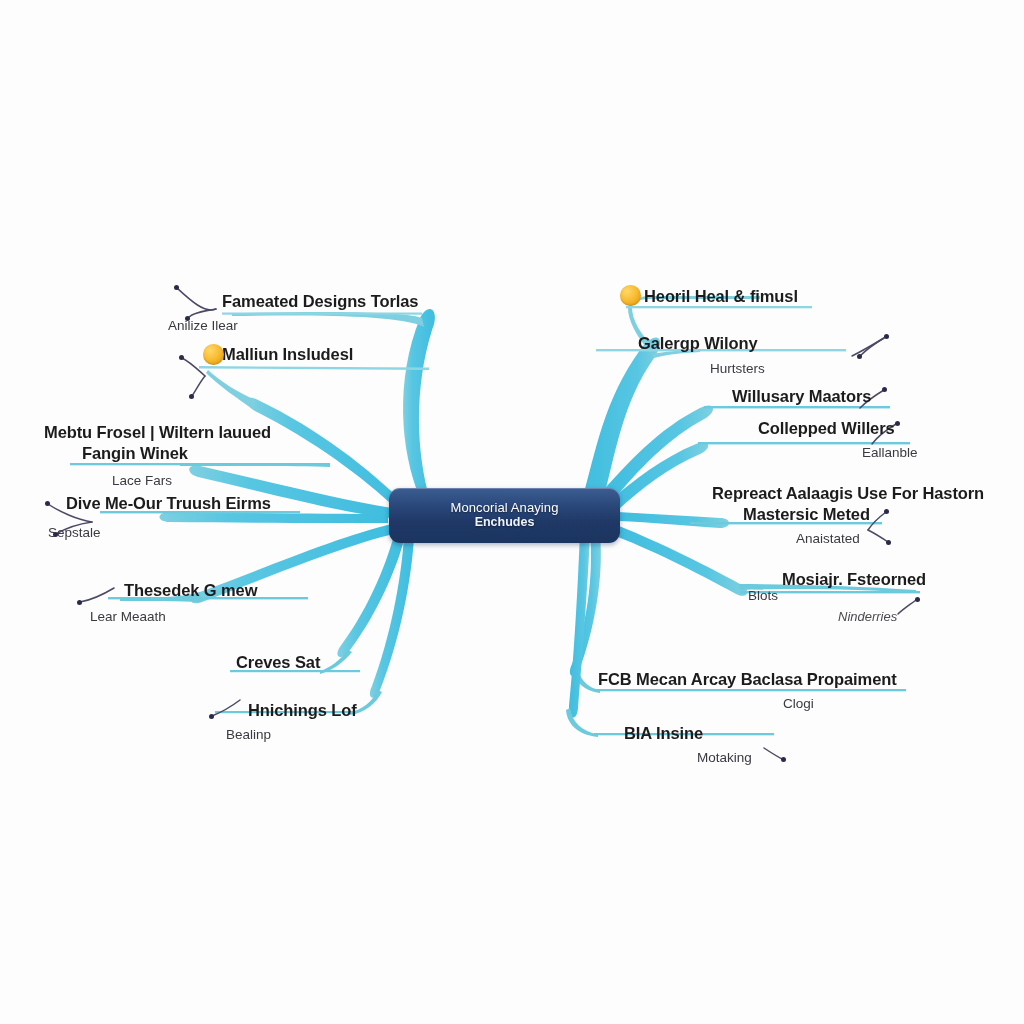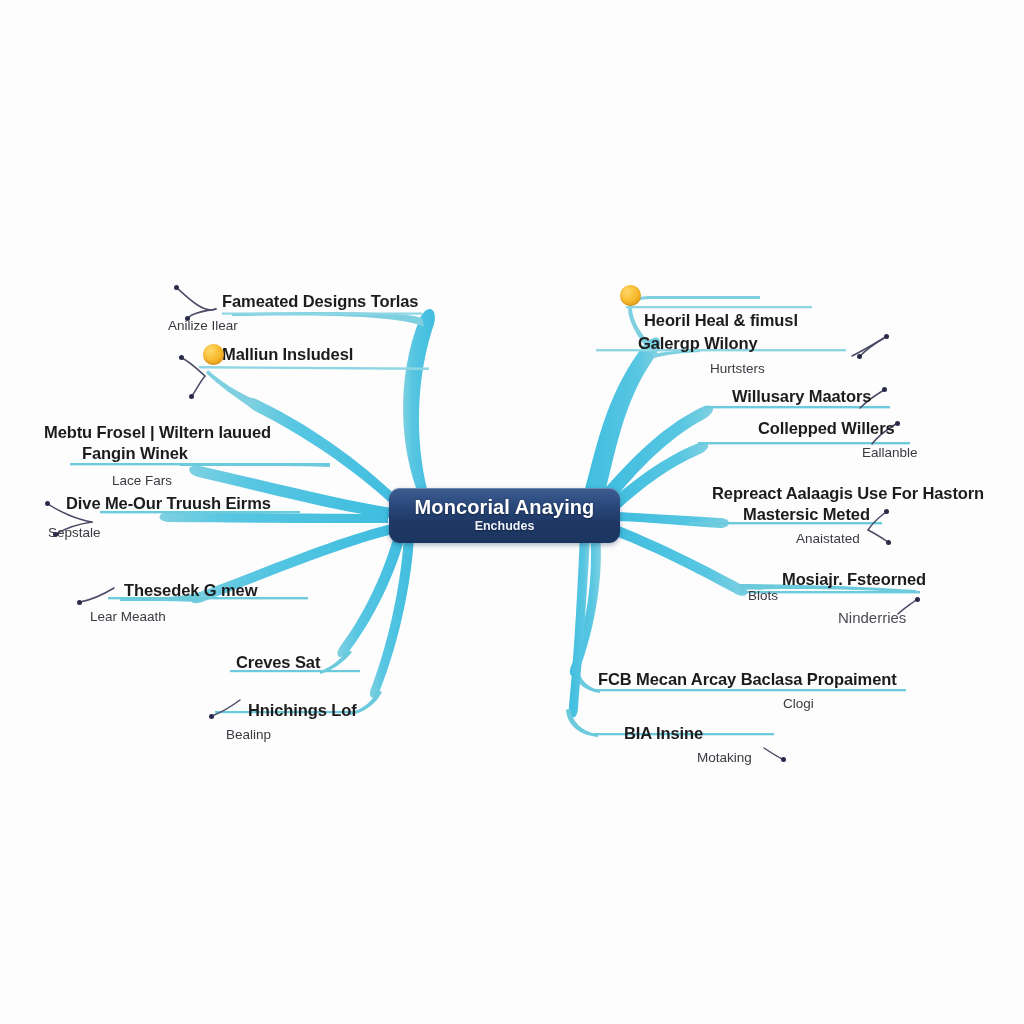--- a/index.html
+++ b/index.html
@@ -32,22 +32,22 @@
     background: linear-gradient(180deg, #3d5e92 0%, #2c4a7d 28%, #1f3866 62%, #1b3560 100%);
     box-shadow: 0 2px 5px rgba(20,40,80,0.35), inset 0 1px 0 rgba(255,255,255,0.25);
     display: flex;
     flex-direction: column;
     align-items: center;
     justify-content: center;
     z-index: 30;
   }
   .central-title {
     color: #ffffff;
-    font-size: 20px;
-    font-weight: bold;
+    font-size: 13px;
+    font-weight: normal;
     letter-spacing: 0.1px;
     text-shadow: 0 1px 2px rgba(0,0,0,0.45);
     line-height: 1.05;
   }
   .central-sub {
     color: #eef3fb;
     font-size: 12.5px;
     font-weight: bold;
     text-shadow: 0 1px 2px rgba(0,0,0,0.40);
     line-height: 1.2;
@@ -65,22 +65,23 @@
     font-weight: bold;
     letter-spacing: -0.1px;
   }
   .label.secondary {
     color: #3a3a42;
     font-size: 13.5px;
     font-weight: normal;
   }
   .label.tertiary {
     color: #4a4a52;
-    font-size: 15px;
+    font-size: 13px;
     font-weight: normal;
+    font-style: italic;
   }
   
   .sphere-icon {
     position: absolute;
     width: 21px;
     height: 21px;
     border-radius: 50%;
     background: radial-gradient(circle at 34% 30%, #ffd86b 0%, #f9bd32 45%, #e8a41c 78%, #d2900f 100%);
     box-shadow: inset 0 -1px 2px rgba(150,95,0,0.35);
     z-index: 22;
@@ -257,21 +258,21 @@
   <div class="label secondary" style="left:48px; top:525px;">Sepstale</div>
 
   <div class="label primary" style="left:124px; top:581px;">Thesedek G mew</div>
   <div class="label secondary" style="left:90px; top:609px;">Lear Meaath</div>
 
   <div class="label primary" style="left:236px; top:653px;">Creves Sat</div>
 
   <div class="label primary" style="left:248px; top:701px;">Hnichings Lof</div>
   <div class="label secondary" style="left:226px; top:727px;">Bealinp</div>
 
-  <div class="label primary" style="left:644px; top:287px;margin-top:24px;">Heoril Heal &amp; fimusl</div>
+  <div class="label primary" style="left:644px; top:287px;">Heoril Heal &amp; fimusl</div>
 
   <div class="label primary" style="left:638px; top:334px;">Galergp Wilony</div>
   <div class="label secondary" style="left:710px; top:361px;">Hurtsters</div>
 
   <div class="label primary" style="left:732px; top:387px;">Willusary Maators</div>
 
   <div class="label primary" style="left:758px; top:419px;">Collepped Willers</div>
   <div class="label secondary" style="left:862px; top:445px;">Eallanble</div>
 
   <div class="label primary" style="left:712px; top:484px;">Repreact Aalaagis Use For Hastorn</div>

